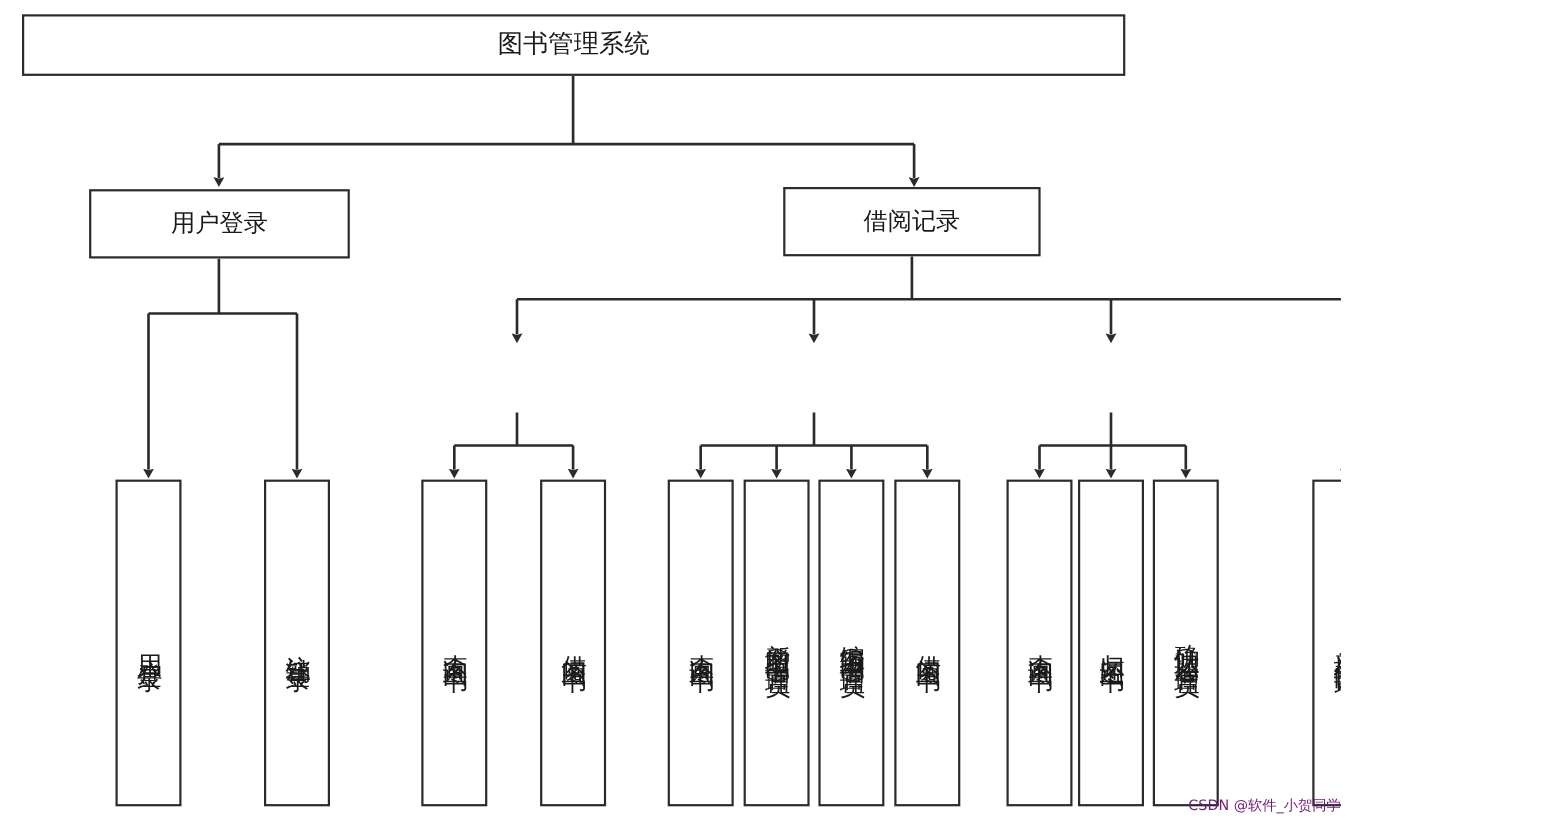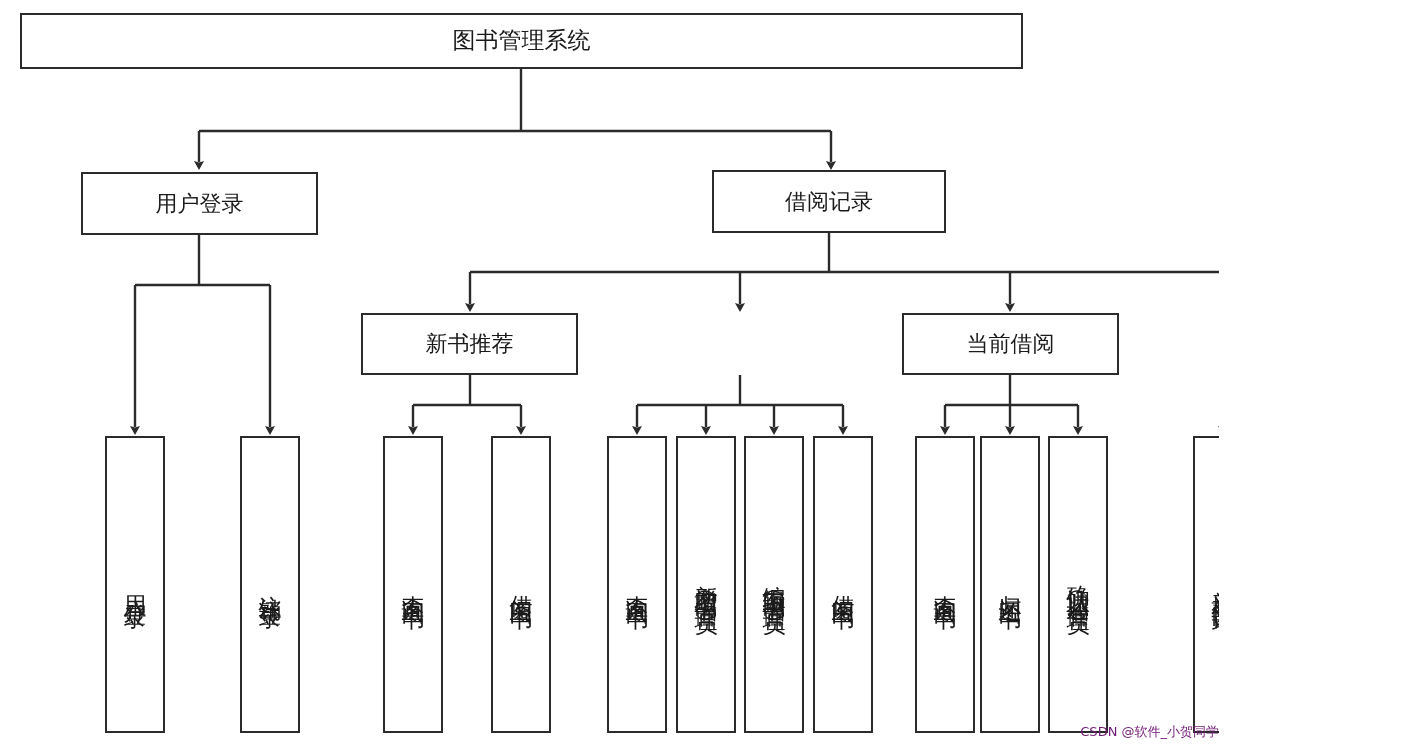--- a/index.html
+++ b/index.html
@@ -102,28 +102,22 @@
   </div>
 
   <div class="node h-node" style="left:81px;top:172px;width:237px;height:63px;">
     <span class="lbl">用户登录</span>
   </div>
 
   <div class="node h-node" style="left:712px;top:170px;width:234px;height:63px;">
     <span class="lbl">借阅记录</span>
   </div>
 
-  <div class="node h-node" style="left:361px;top:313px;width:217px;height:62px;">
-    <span class="lbl">新书推荐</span>
-  </div>
 
 
-  <div class="node h-node" style="left:902px;top:313px;width:217px;height:62px;">
-    <span class="lbl">当前借阅</span>
-  </div>
 
 
   <div class="node v-node" style="left:105px;top:436px;width:60px;height:297px;">
     <span class="lbl">用户登录</span>
   </div>
 
   <div class="node v-node" style="left:240px;top:436px;width:60px;height:297px;">
     <span class="lbl">注销登录</span>
   </div>
 

